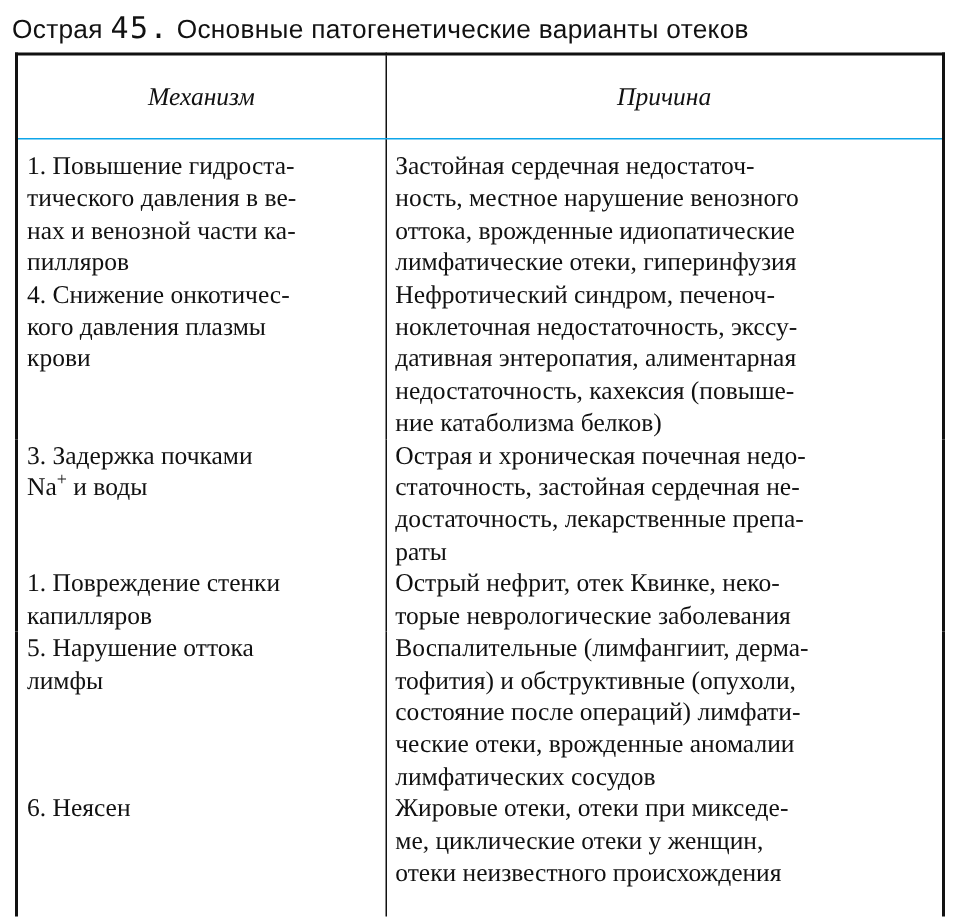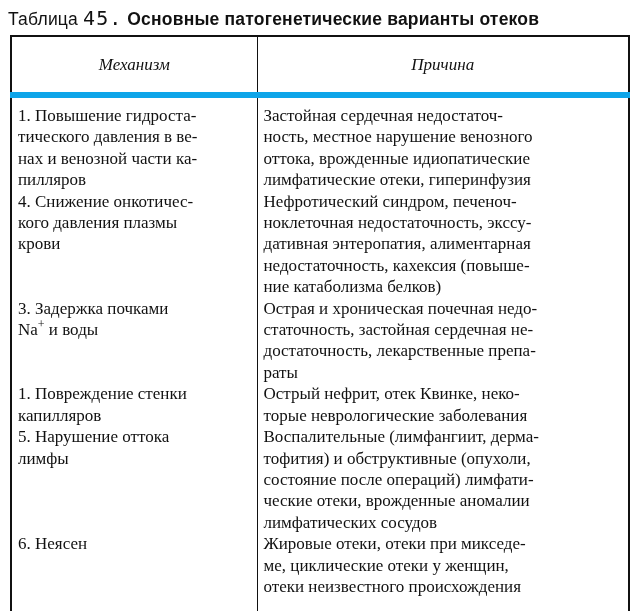--- a/index.html
+++ b/index.html
@@ -1,35 +1,35 @@
 <!DOCTYPE html>
 <html><head>
 <meta charset="utf-8">
 <style>
   html, body { margin:0; padding:0; background:#fff; }
   body { width:639px; height:611px; position:relative; overflow:hidden; color:#111; }
   .title { position:absolute; left:8px; top:6px; font-family:"Liberation Sans", sans-serif; font-size:17.5px; letter-spacing:0.2px; white-space:nowrap; }
   .title .num { font-family:"DejaVu Sans Mono", monospace; font-size:20px; letter-spacing:1px; }
-  .title .name { font-weight:bold;text-align:center; }
+  .title .name { font-weight:normal;text-align:center; }
   table { position:absolute; left:10px; top:35px; width:620px; border-collapse:collapse; border:2px solid #111; font-family:"Liberation Serif", serif; font-size:17px; line-height:21.4px; }
-  th { font-style:italic; font-weight:normal; height:53px; border-bottom:6px solid #0ea5e9; border-right:1.5px solid #111; font-size:17px; }
+  th { font-style:italic; font-weight:normal; height:53px; border-bottom:1px solid #0ea5e9; border-right:1.5px solid #111; font-size:17px; }
   th:last-child { border-right:none;text-align:center; }
   td { vertical-align:top; padding:0 6px; border-right:1.5px solid #111; }
   td:last-child { border-right:none; }
   col.c1 { width:246px; }
   .mech, .cause { white-space:pre-line; }
   .first td { padding-top:7px; }
   .last td { padding-bottom:24px; }
   sup { font-size:12px; line-height:0; }
 </style>
 </head>
 <body>
 
 <div class="title">
-  <span>Таблица</span>
+  <span>Острая</span>
   <span class="num">45.</span>
   <span class="name">Основные патогенетические варианты отеков</span>
 </div>
 
 <table>
   <colgroup>
       <col class="c1">
       <col>
     </colgroup>
   <thead>

